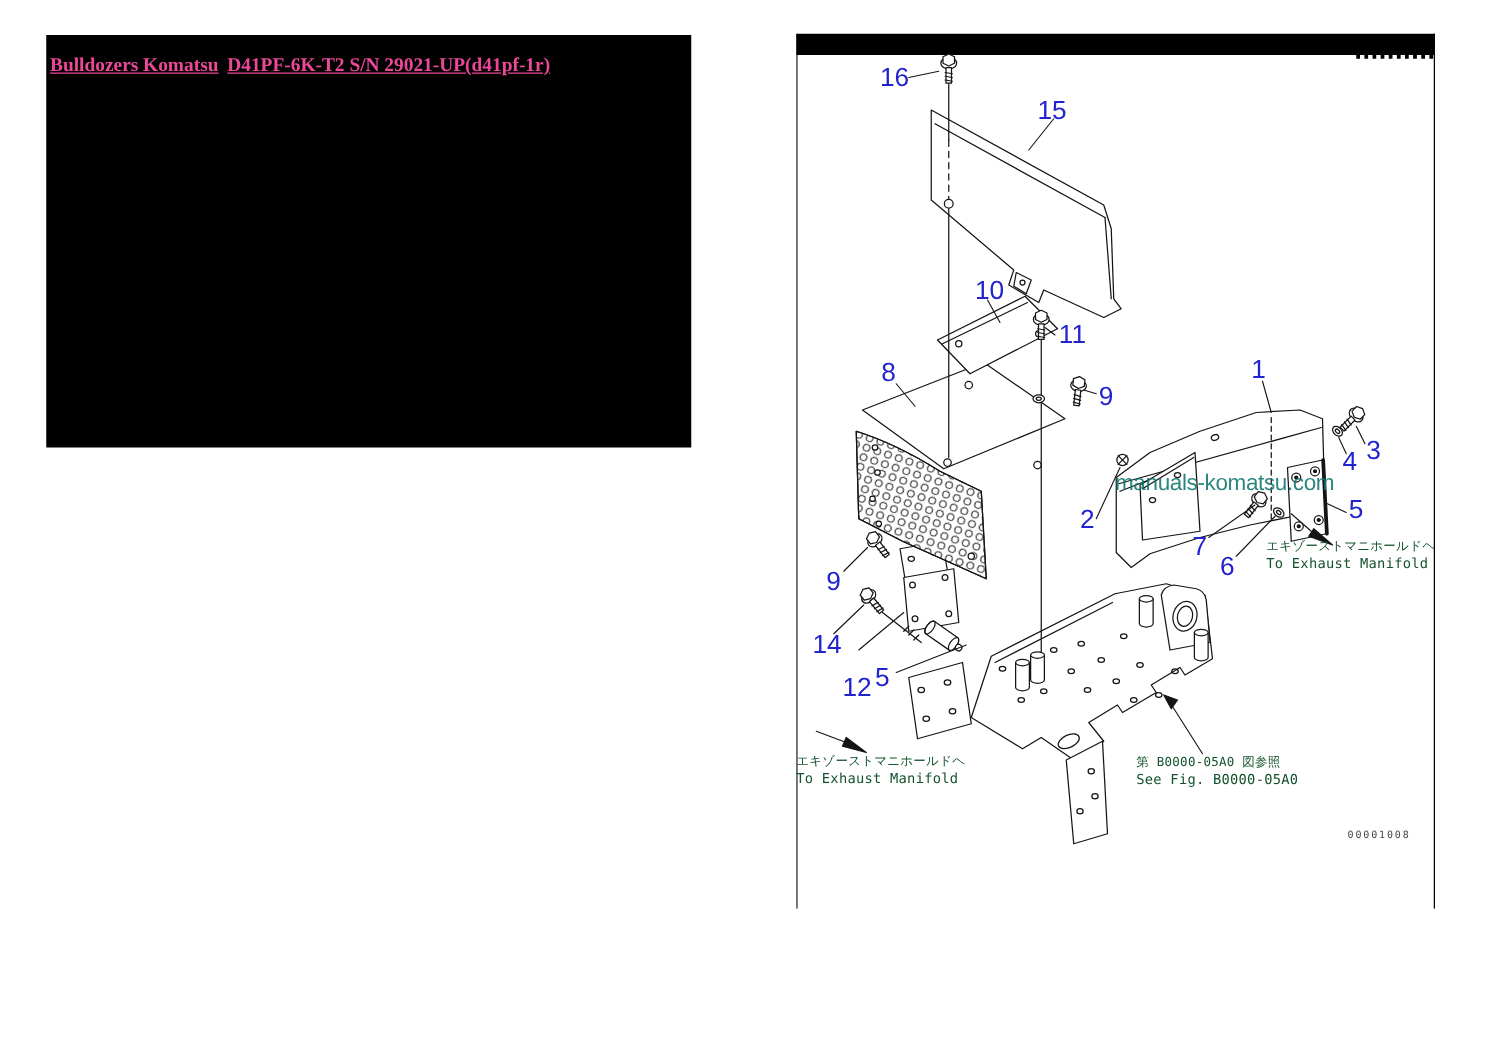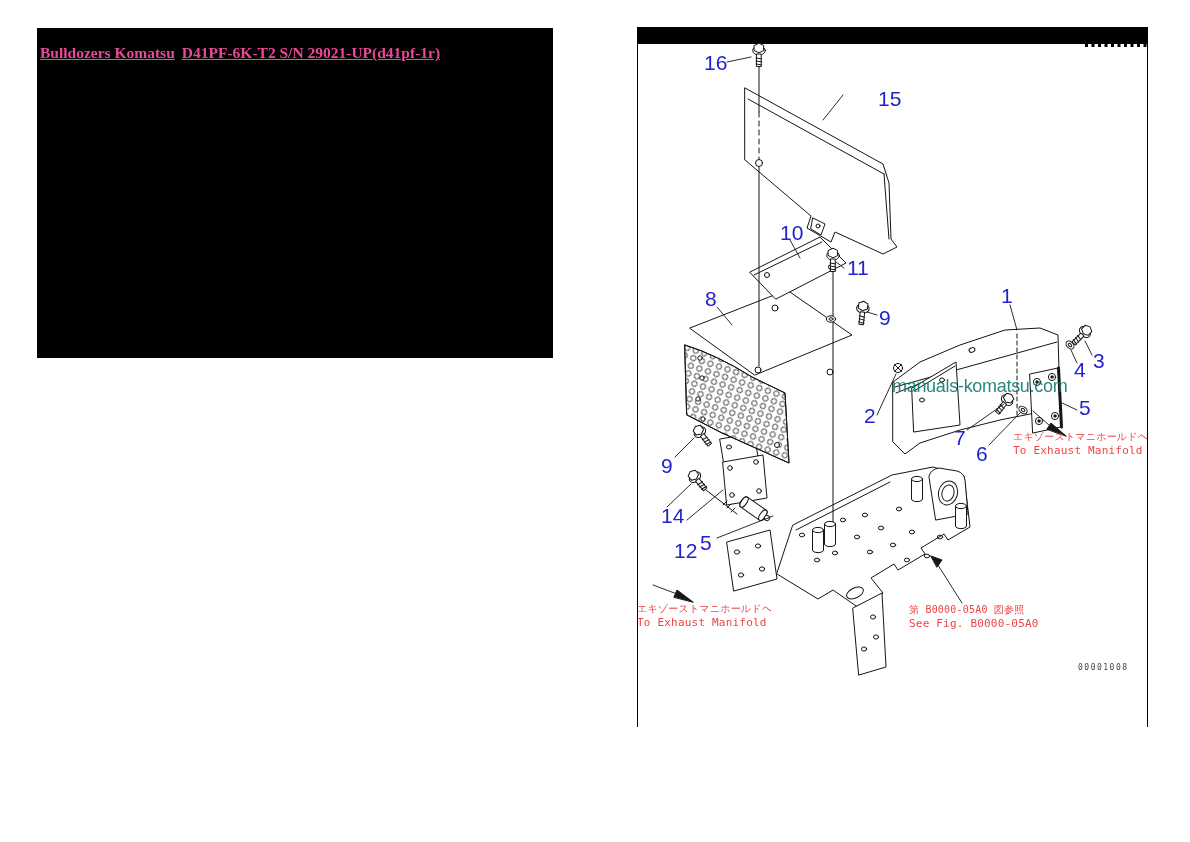--- a/index.html
+++ b/index.html
@@ -23,21 +23,21 @@
   .diagram svg{position:absolute;left:0;top:0;}
   .callout{
     position:absolute;font-size:21px;line-height:1;color:#2222cf;
     font-family:"Liberation Sans", sans-serif;
   }
   .watermark{
     position:absolute;left:255px;top:351px;
     font-size:18px;letter-spacing:-0.3px;font-weight:500;
     color:#0f766e;opacity:0.88;white-space:nowrap;
   }
-  .anno{position:absolute;color:#ef4444;white-space:nowrap;}
+  .anno{position:absolute;color:#14532d;white-space:nowrap;}
   .anno .jp{font-family:"DejaVu Sans Mono", monospace;font-size:10px;letter-spacing:0.2px;}
   .anno .en{font-family:"DejaVu Sans Mono", monospace;font-size:11px;letter-spacing:0.2px;}
   .sheetnum{
     position:absolute;left:441px;top:638px;
     font-family:"DejaVu Sans Mono", monospace;font-size:8px;
     letter-spacing:1.5px;color:#444;
   }
 </style>
 </head>
 <body>
@@ -277,34 +277,34 @@
         <line x1="325" y1="578" x2="299" y2="537" stroke-width="0.9"></line>
         <polygon points="294,531 305,535 300,542" fill="#151515"></polygon>
       </g>
     </g>
   </svg>
 
   <div class="watermark">manuals-komatsu.com</div>
 
   <div id="callouts">
       <div class="callout" style="left: 67px; top: 27px;">16</div>
-      <div class="callout" style="left: 193px; top: 63px; margin-left: 48px;">15</div>
+      <div class="callout" style="left: 193px; top: 53px;">15</div>
       <div class="callout" style="left: 143px; top: 197px;">10</div>
       <div class="callout" style="left: 210px; top: 232px;">11</div>
       <div class="callout" style="left: 68px; top: 263px;">8</div>
       <div class="callout" style="left: 242px; top: 282px;">9</div>
       <div class="callout" style="left: 364px; top: 260px;">1</div>
       <div class="callout" style="left: 456px; top: 325px;">3</div>
       <div class="callout" style="left: 437px; top: 334px;">4</div>
       <div class="callout" style="left: 227px; top: 380px;">2</div>
       <div class="callout" style="left: 442px; top: 372px;">5</div>
       <div class="callout" style="left: 317px; top: 402px;">7</div>
       <div class="callout" style="left: 339px; top: 418px;">6</div>
       <div class="callout" style="left: 24px; top: 430px;">9</div>
-      <div class="callout" style="left: 24px; top: 480px;">14</div>
+      <div class="callout" style="left: 13px; top: 480px;">14</div>
       <div class="callout" style="left: 37px; top: 515px;">12</div>
       <div class="callout" style="left: 63px; top: 507px;">5</div>
     </div>
 
   <div class="anno" style="left:376px;top:405px;">
     <div class="jp">エキゾーストマニホールドヘ</div>
     <div class="en">To Exhaust Manifold</div>
   </div>
 
   <div class="anno" style="left:0px;top:577px;">

